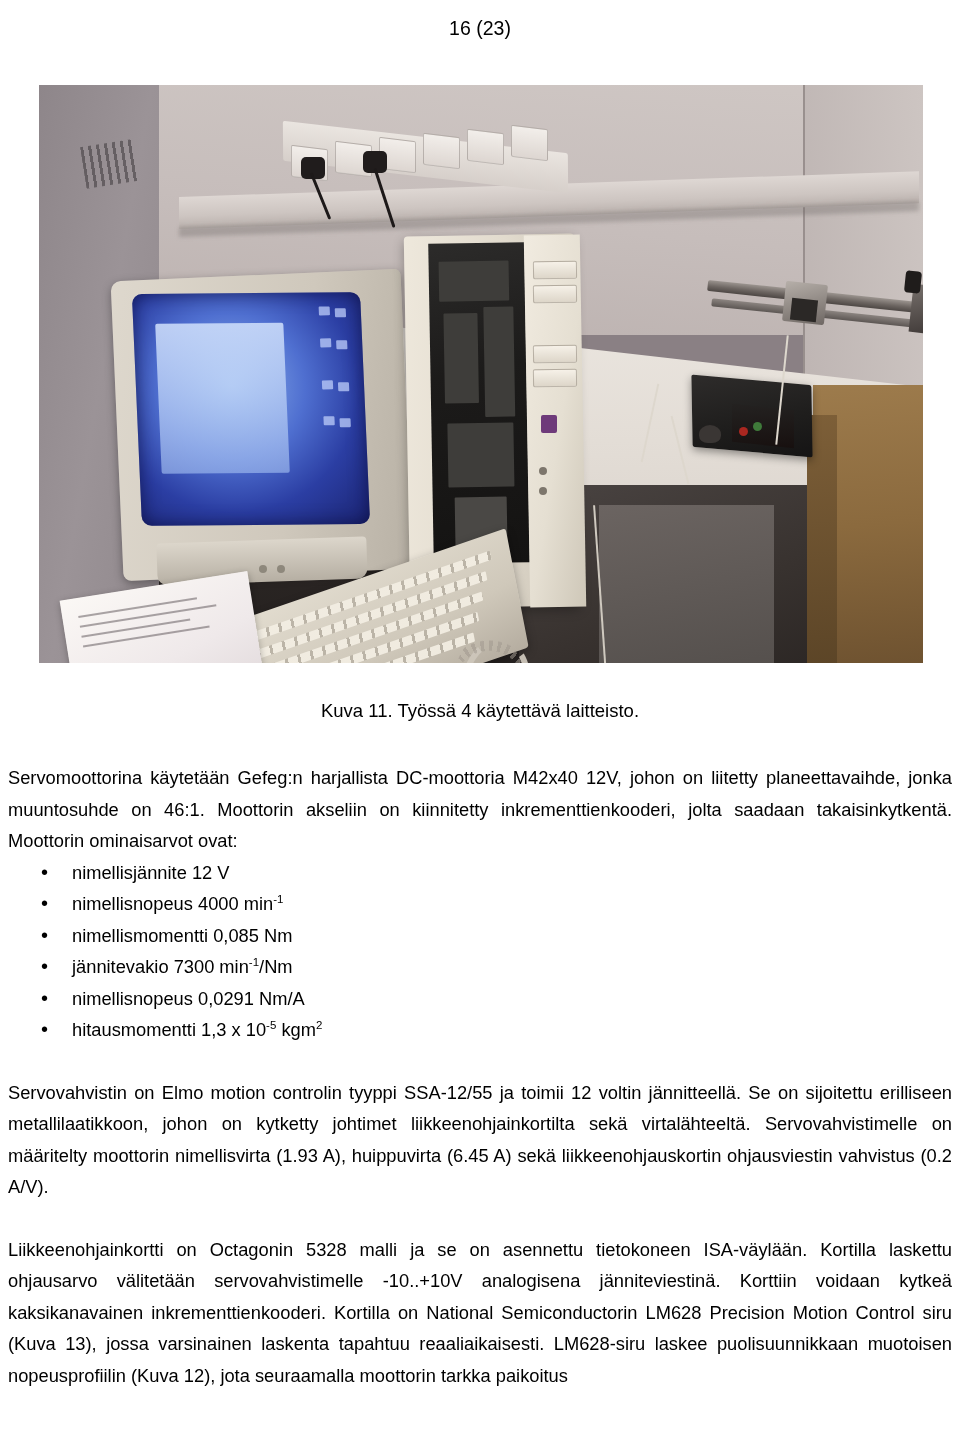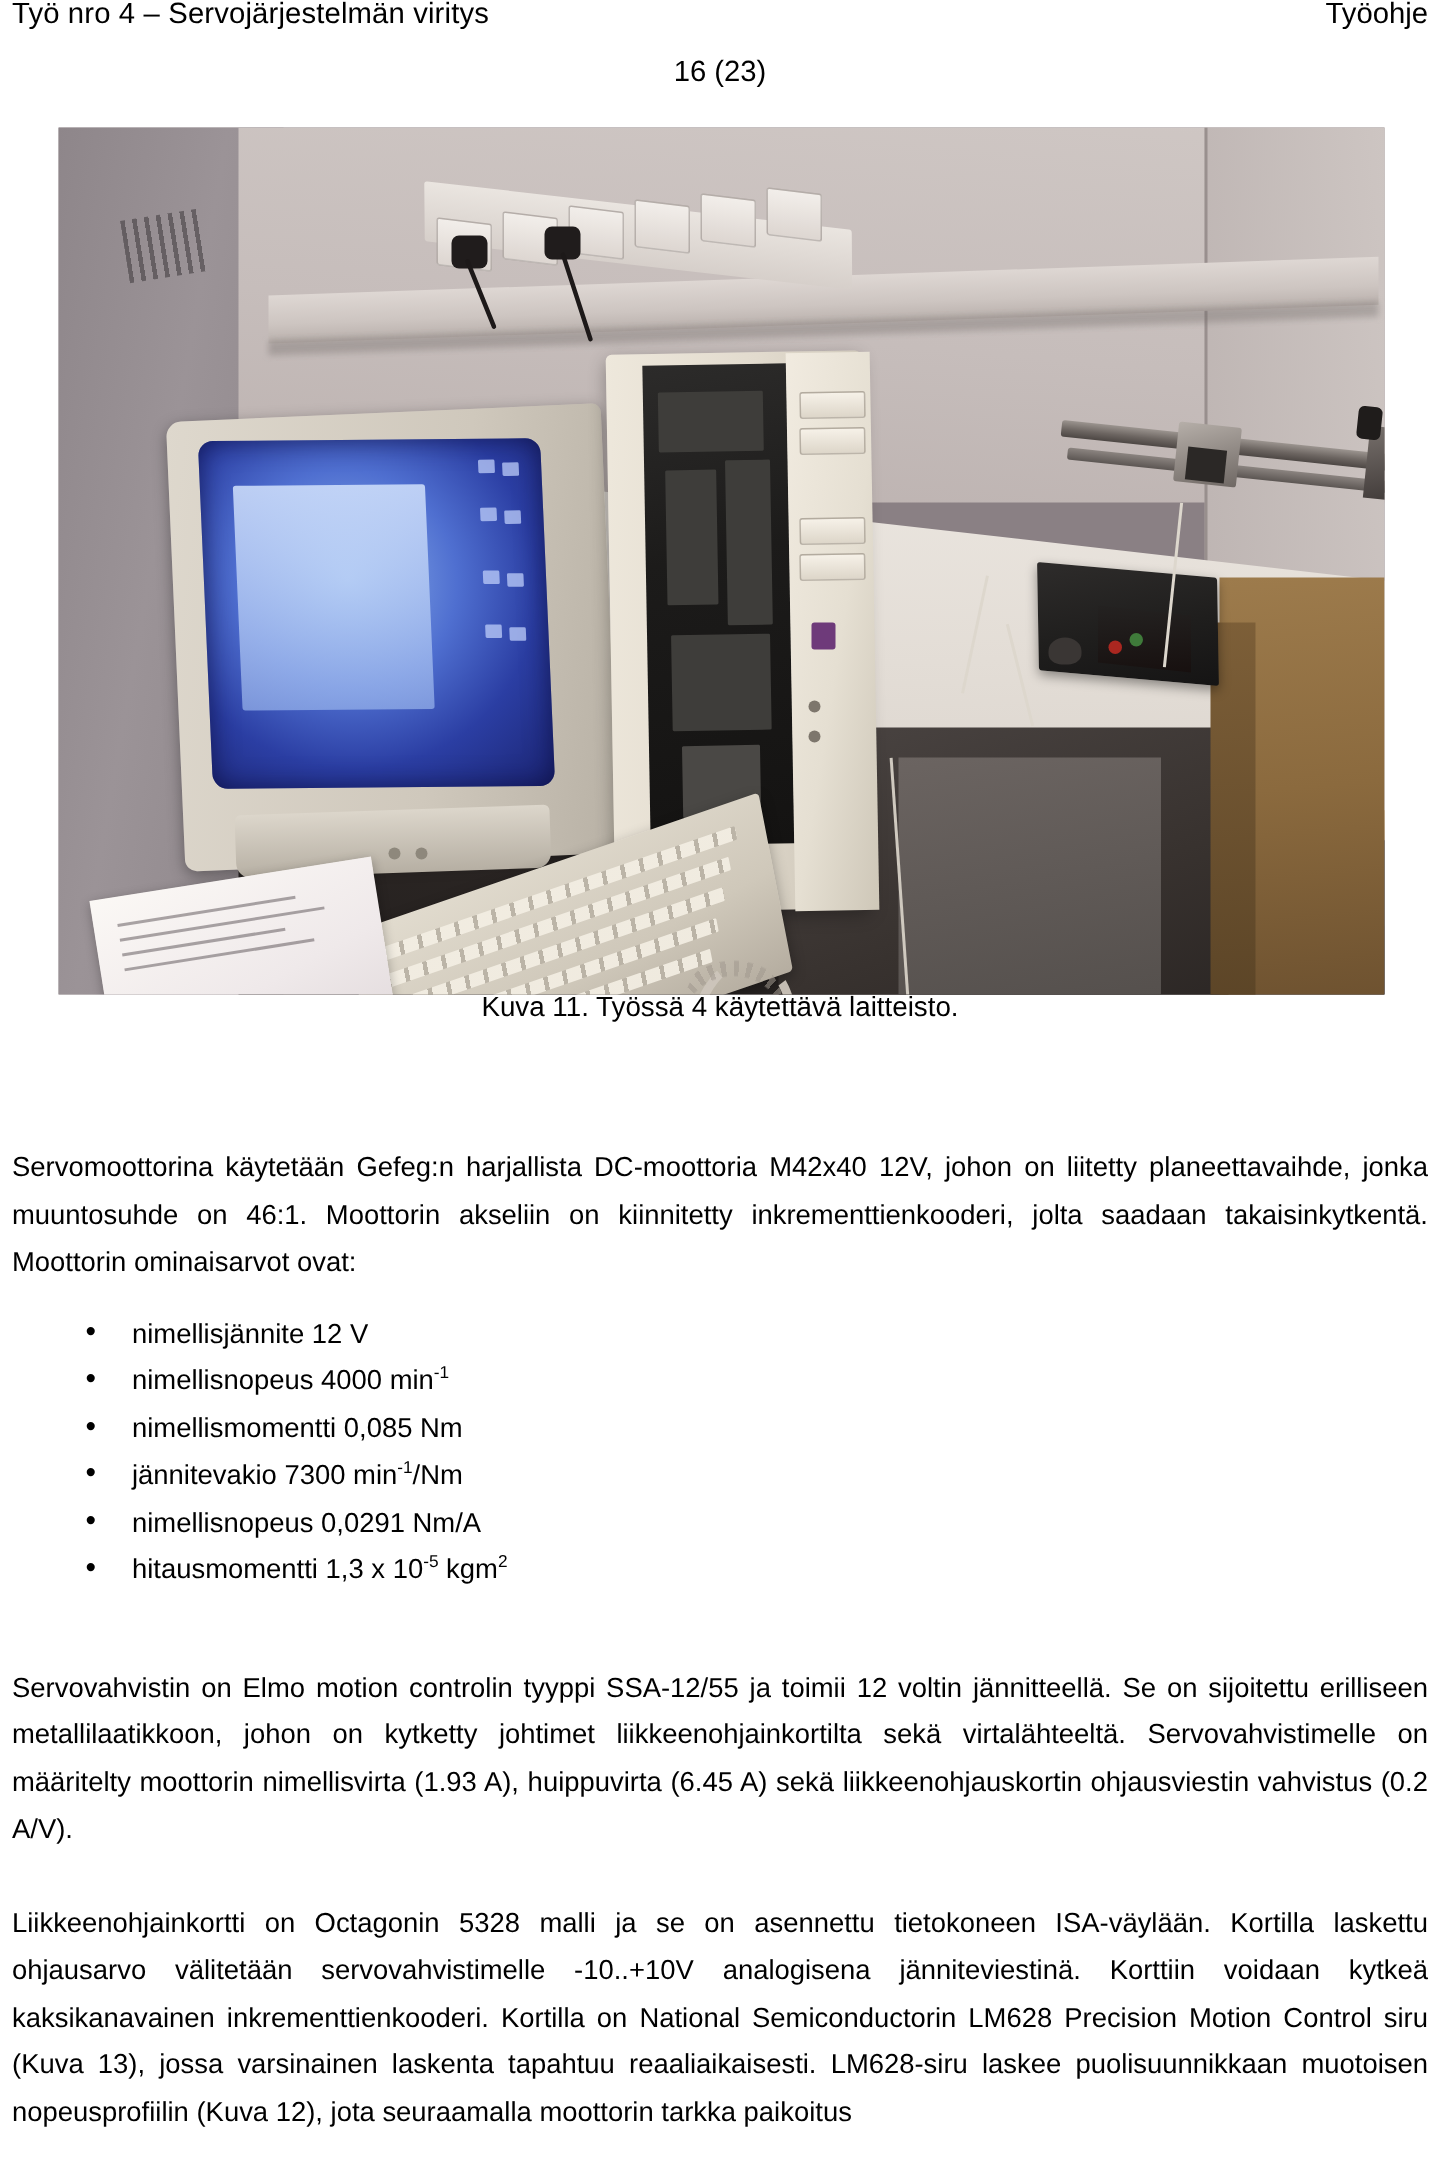--- a/index.html
+++ b/index.html
@@ -440,21 +440,21 @@
     position: absolute;
     width: 2px;
     background: #ddd7cd;
   }
 
   
   .figure-caption {
     position: absolute;
     left: 0;
     right: 0;
-    top: 660px;
+    top: 700px;
     text-align: center;
     font-size: 18.5px;
     line-height: 1.2;
   }
 
   
   .body-text {
     position: absolute;
     left: 8px;
     top: 762px;
@@ -464,21 +464,21 @@
     margin: 0 0 0 0;
     font-size: 18.3px;
     line-height: 31.5px;
     text-align: justify;
     text-justify: inter-word;
   }
   .para-gap { height: 31px; }
 
   ul.spec-list {
     list-style: none;
-    margin: 16px;
+    margin: 0;
     padding: 0;
   }
   ul.spec-list li {
     position: relative;
     padding-left: 64px;
     font-size: 18.3px;
     line-height: 31.5px;
   }
   ul.spec-list li::before {
     content: "•";
@@ -491,24 +491,20 @@
   sup {
     font-size: 11.5px;
     vertical-align: super;
     line-height: 0;
   }
 </style>
 </head>
 <body>
 
 <div class="page-header">
-  <div class="header-row">
-    <div class="header-left">Työ nro 4 – Servojärjestelmän viritys</div>
-    <div class="header-right">Työohje</div>
-  </div>
   <div class="header-pagenum">16 (23)</div>
 </div>
 
 <div class="figure-block">
   <div class="photo">
 
     <div class="wall-left"></div>
     <div class="wall-back"></div>
     <div class="wall-right"></div>
     <div class="wall-corner-line"></div>

